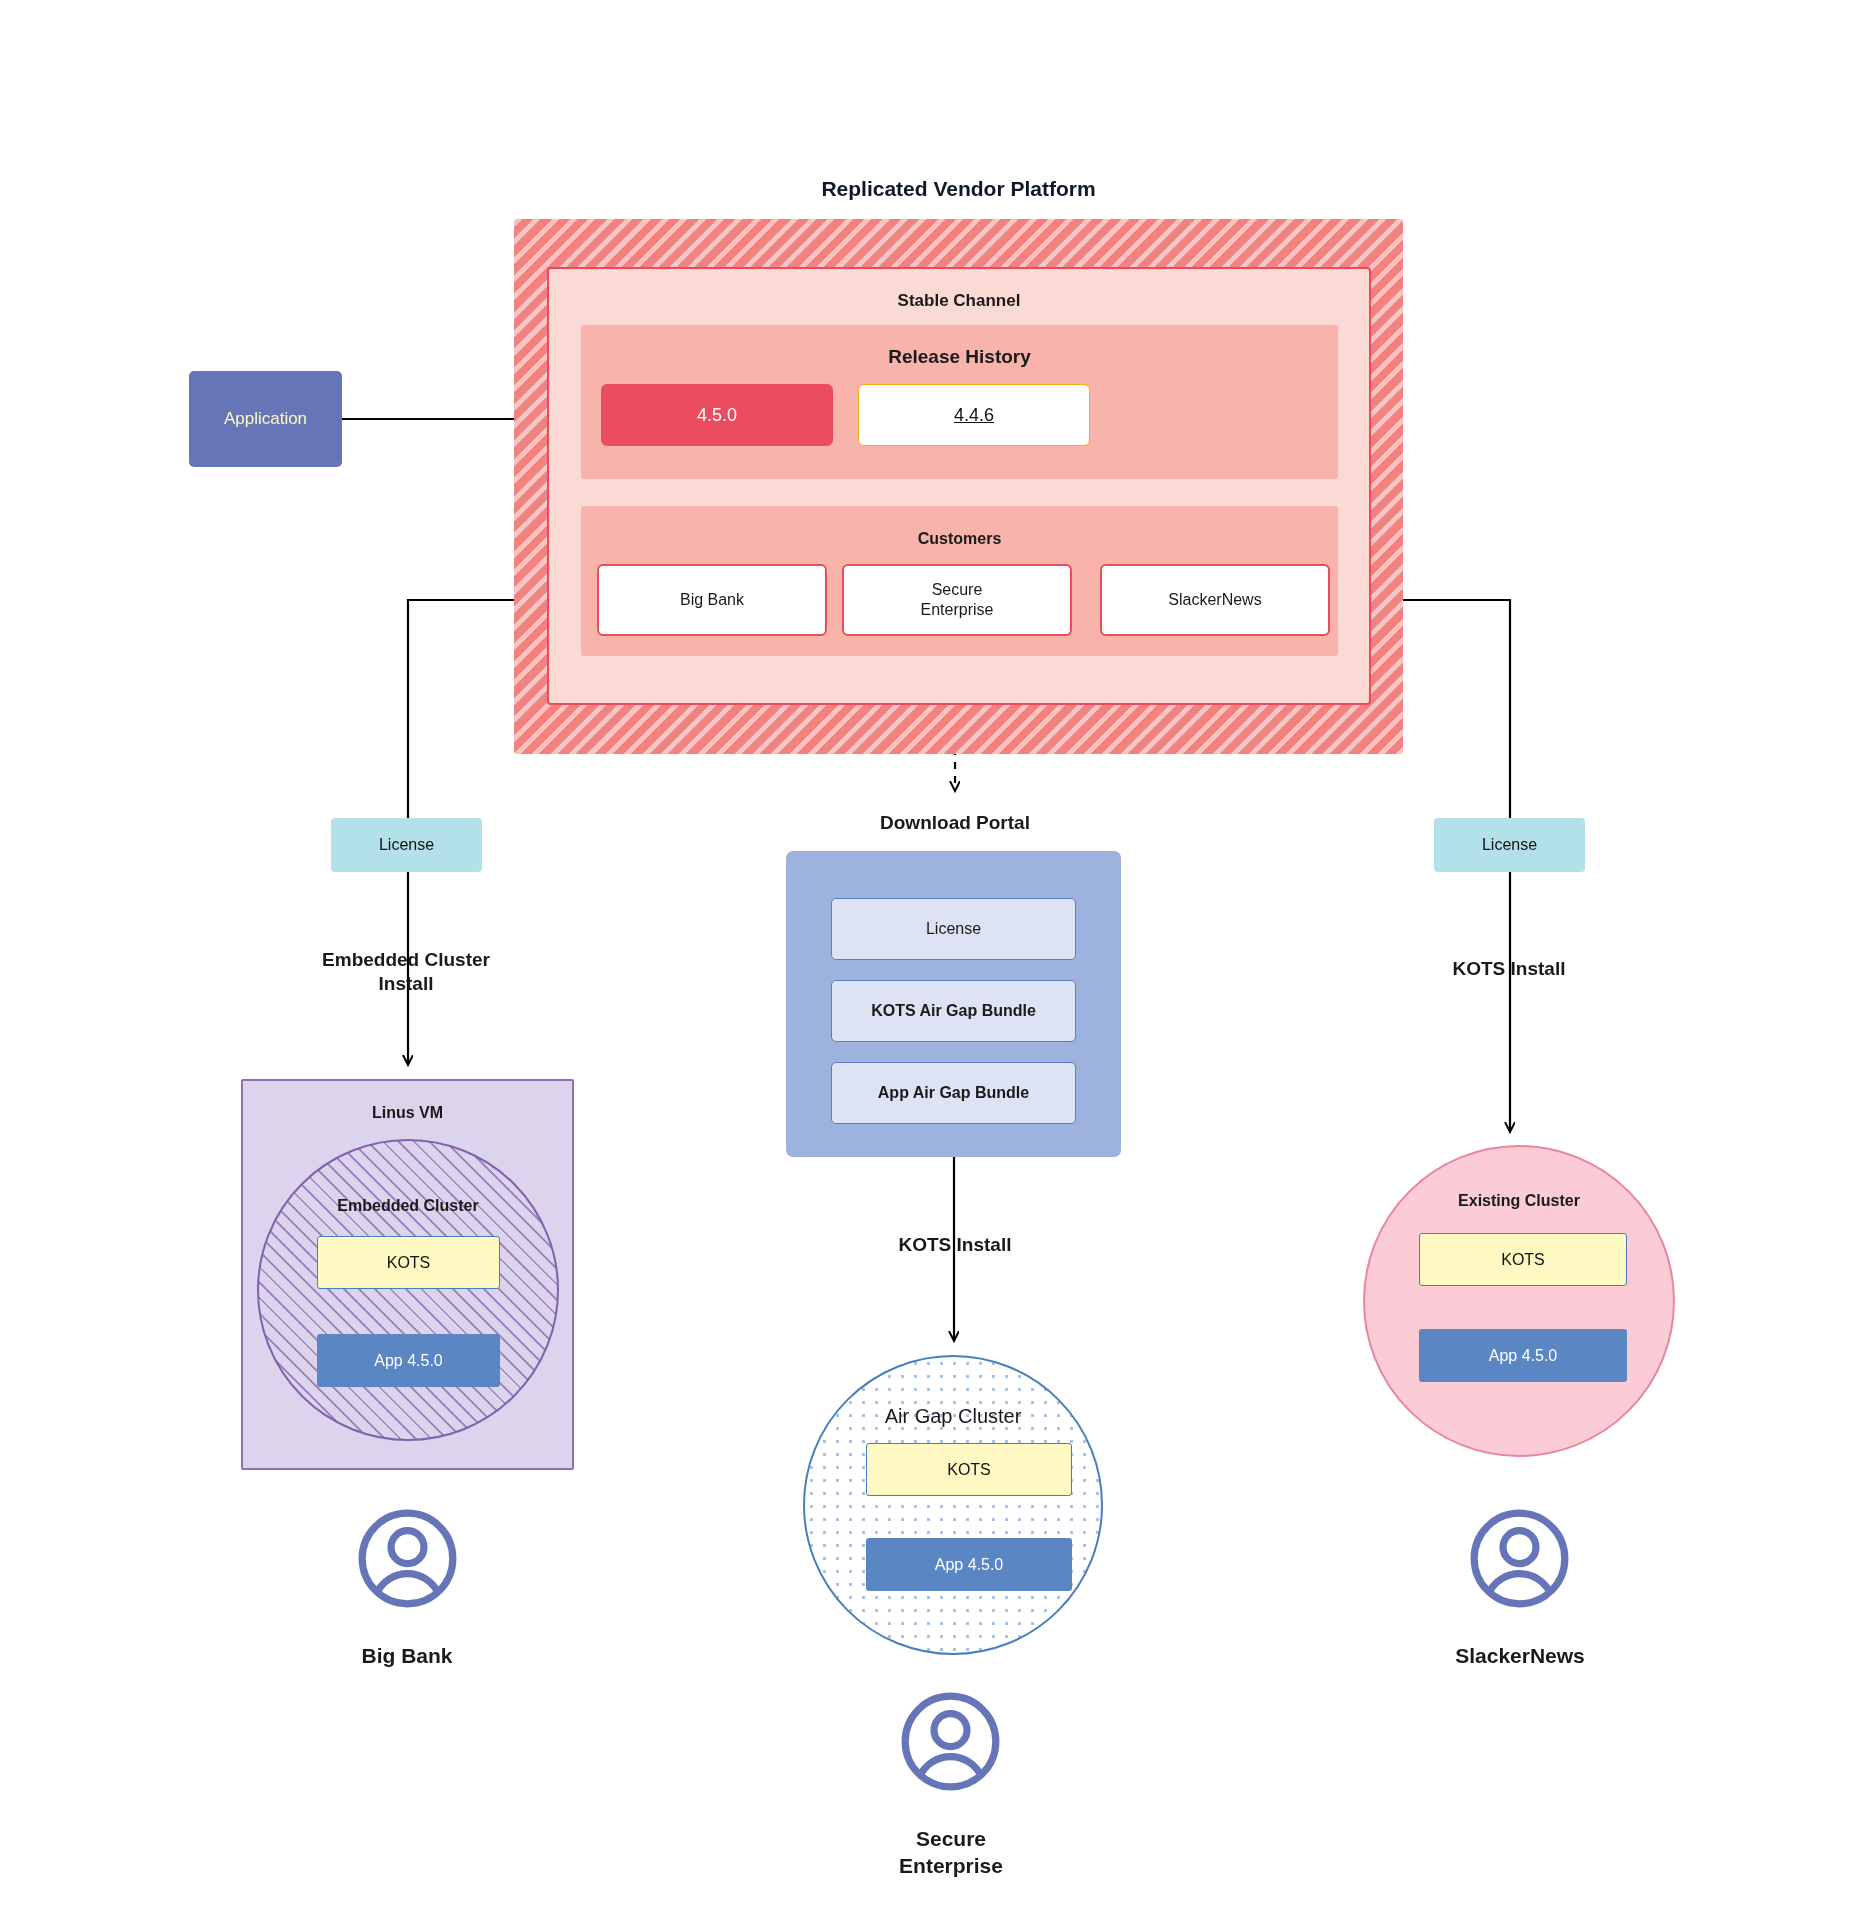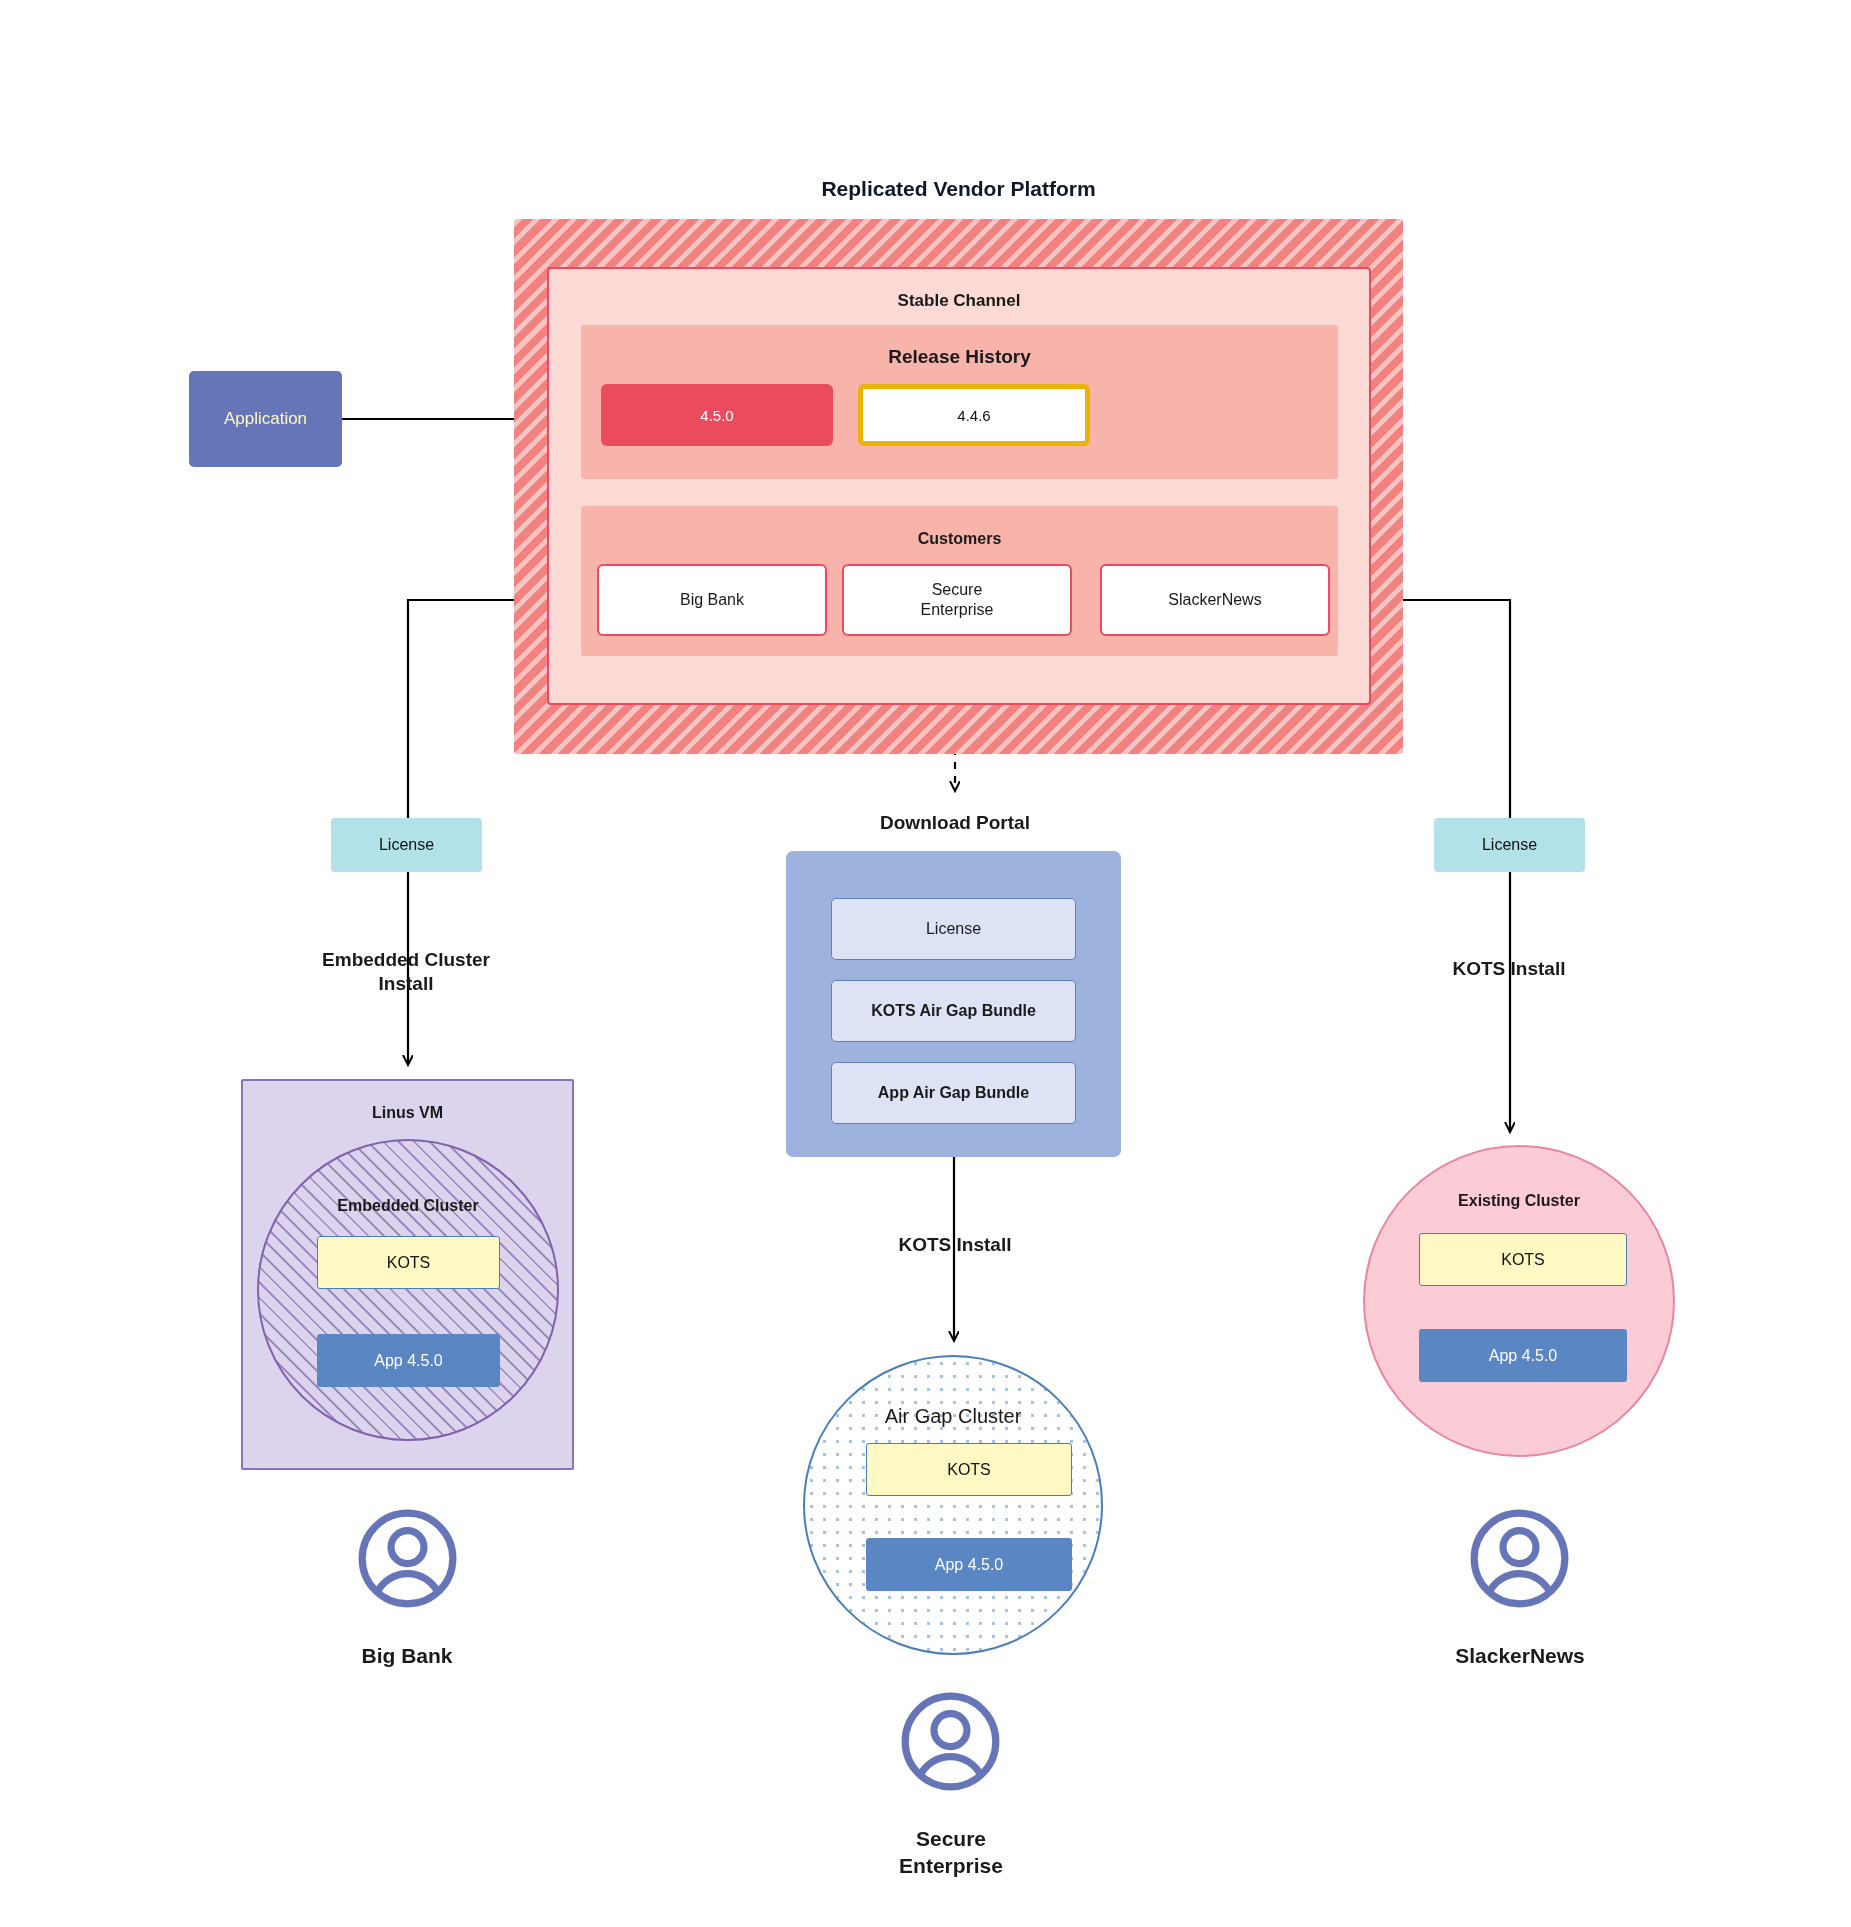--- a/index.html
+++ b/index.html
@@ -36,24 +36,24 @@
   #release-history{
     left:581px; top:325px; width:757px; height:154px;
     background:#f8b3ab; border-radius:3px;
   }
   #release-history-label{
     left:581px; top:345px; width:757px; height:24px;
     font-size:19px; font-weight:600;
   }
   .release-chip{
     top:384px; width:232px; height:62px; border-radius:6px;
-    font-size:15px;
+    font-size:18px;
   }
   .release-chip.current{ left:601px; background:#ea4c5e; color:#fff; border:2px solid #ea4c5e;}
-  .release-chip.past   { left:858px; background:#ffffff; color:#111;  border:5px solid #eab308;}
+  .release-chip.past   { left:858px; background:#ffffff; color:#111;  border:1px solid #eab308;text-decoration:underline;}
 
   
   #customers{
     left:581px; top:506px; width:757px; height:150px;
     background:#f8b3ab; border-radius:3px;
   }
   #customers-label{
     left:581px; top:527px; width:757px; height:24px;
     font-size:16px; font-weight:600;
   }

